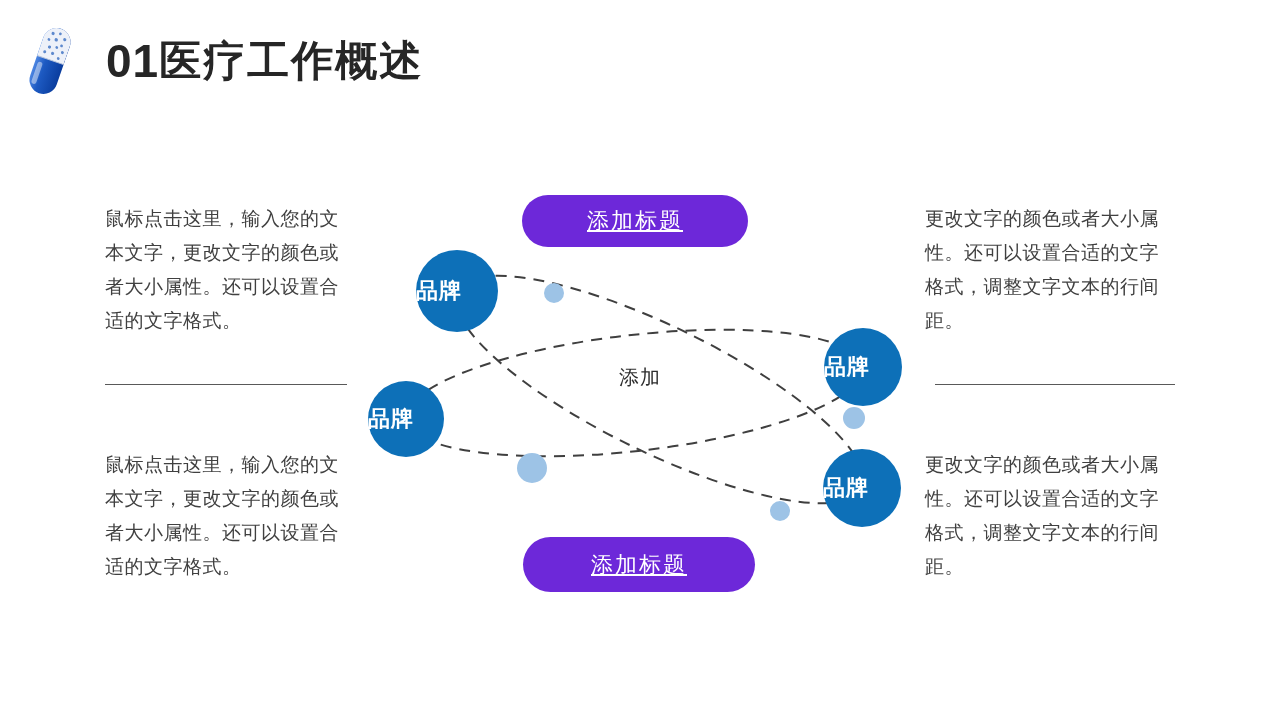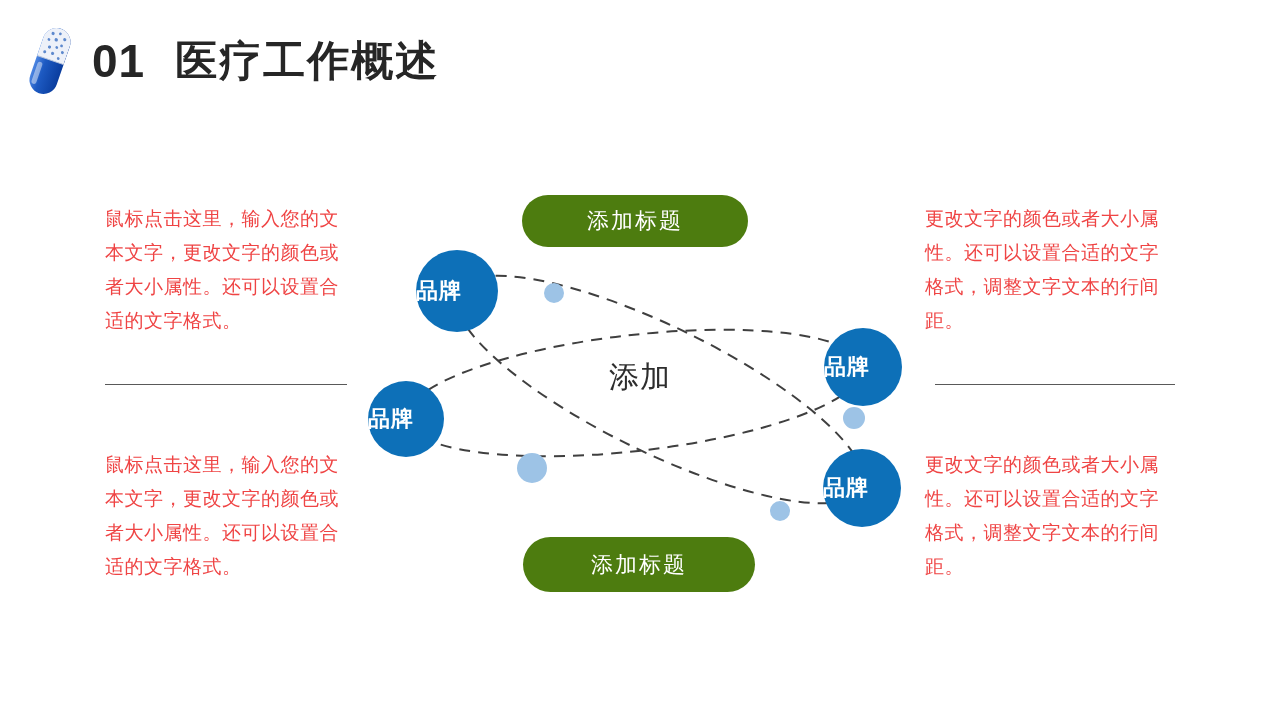--- a/index.html
+++ b/index.html
@@ -5,25 +5,25 @@
   html,body{margin:0;padding:0;}
   body{
     width:1280px;height:720px;background:#ffffff;overflow:hidden;position:relative;
     font-family:"Liberation Sans","DejaVu Sans",sans-serif;
   }
   .slide{position:absolute;inset:0;width:1280px;height:720px;background:#ffffff;}
 
   
   .header{position:absolute;left:22px;top:24px;height:74px;display:flex;align-items:center;}
   .header .icon-wrap{width:56px;height:74px;flex:0 0 auto;}
-  .header .num{font-size:46px;font-weight:600;color:#262626;margin-left:14px;letter-spacing:1px;}
-  .header .title{font-size:42px;font-weight:700;color:#262626;margin-left:30px;letter-spacing:2px;}
+  .header .num{font-size:46px;font-weight:600;color:#262626;margin-left:28px;letter-spacing:1px;}
+  .header .title{font-size:42px;font-weight:700;color:#262626;letter-spacing:2px;}
 
   
-  .text-block{position:absolute;width:262px;font-size:19px;line-height:34px;color:#ef4444;letter-spacing:0.5px;}
+  .text-block{position:absolute;width:262px;font-size:19px;line-height:34px;color:#404040;letter-spacing:0.5px;}
   .tb-left-top{left:105px;top:202px;}
   .tb-left-bottom{left:105px;top:448px;}
   .tb-right-top{left:925px;top:202px;}
   .tb-right-bottom{left:925px;top:448px;}
 
   
   .divider{position:absolute;height:1px;background:#595959;top:384px;}
   .divider-left{left:105px;width:242px;}
   .divider-right{left:935px;width:240px;}
 
@@ -33,30 +33,30 @@
     position:absolute;z-index:2;border-radius:50%;background:#0D70B8;color:#ffffff;
     display:flex;align-items:center;justify-content:flex-start;
     font-size:22px;font-weight:700;letter-spacing:1px;
   }
   .bc-1{left:416px;top:250px;width:82px;height:82px;}
   .bc-2{left:368px;top:381px;width:76px;height:76px;}
   .bc-3{left:824px;top:328px;width:78px;height:78px;}
   .bc-4{left:823px;top:449px;width:78px;height:78px;}
 
   .pill{
-    position:absolute;z-index:2;background:#4d7c0f;color:#ffffff;border-radius:28px;
+    position:absolute;z-index:2;background:#6d28d9;color:#ffffff;border-radius:28px;
     display:flex;align-items:center;justify-content:center;
-    font-size:22px;letter-spacing:2px;font-weight:400;
+    font-size:22px;letter-spacing:2px;font-weight:400;text-decoration:underline;
   }
   .pill-top{left:522px;top:195px;width:226px;height:52px;}
   .pill-bottom{left:523px;top:537px;width:232px;height:55px;}
 
   .center-title{
     position:absolute;z-index:2;left:565px;top:360px;width:150px;text-align:center;
-    font-size:30px;line-height:34px;color:#2d2d2d;font-weight:500;letter-spacing:1px;
+    font-size:20px;line-height:34px;color:#2d2d2d;font-weight:500;letter-spacing:1px;
   }
 </style>
 </head>
 <body>
 
 <div class="slide">
 
   <div class="header">
     <div class="icon-wrap">
       <svg width="56" height="74" viewBox="0 0 56 74">

